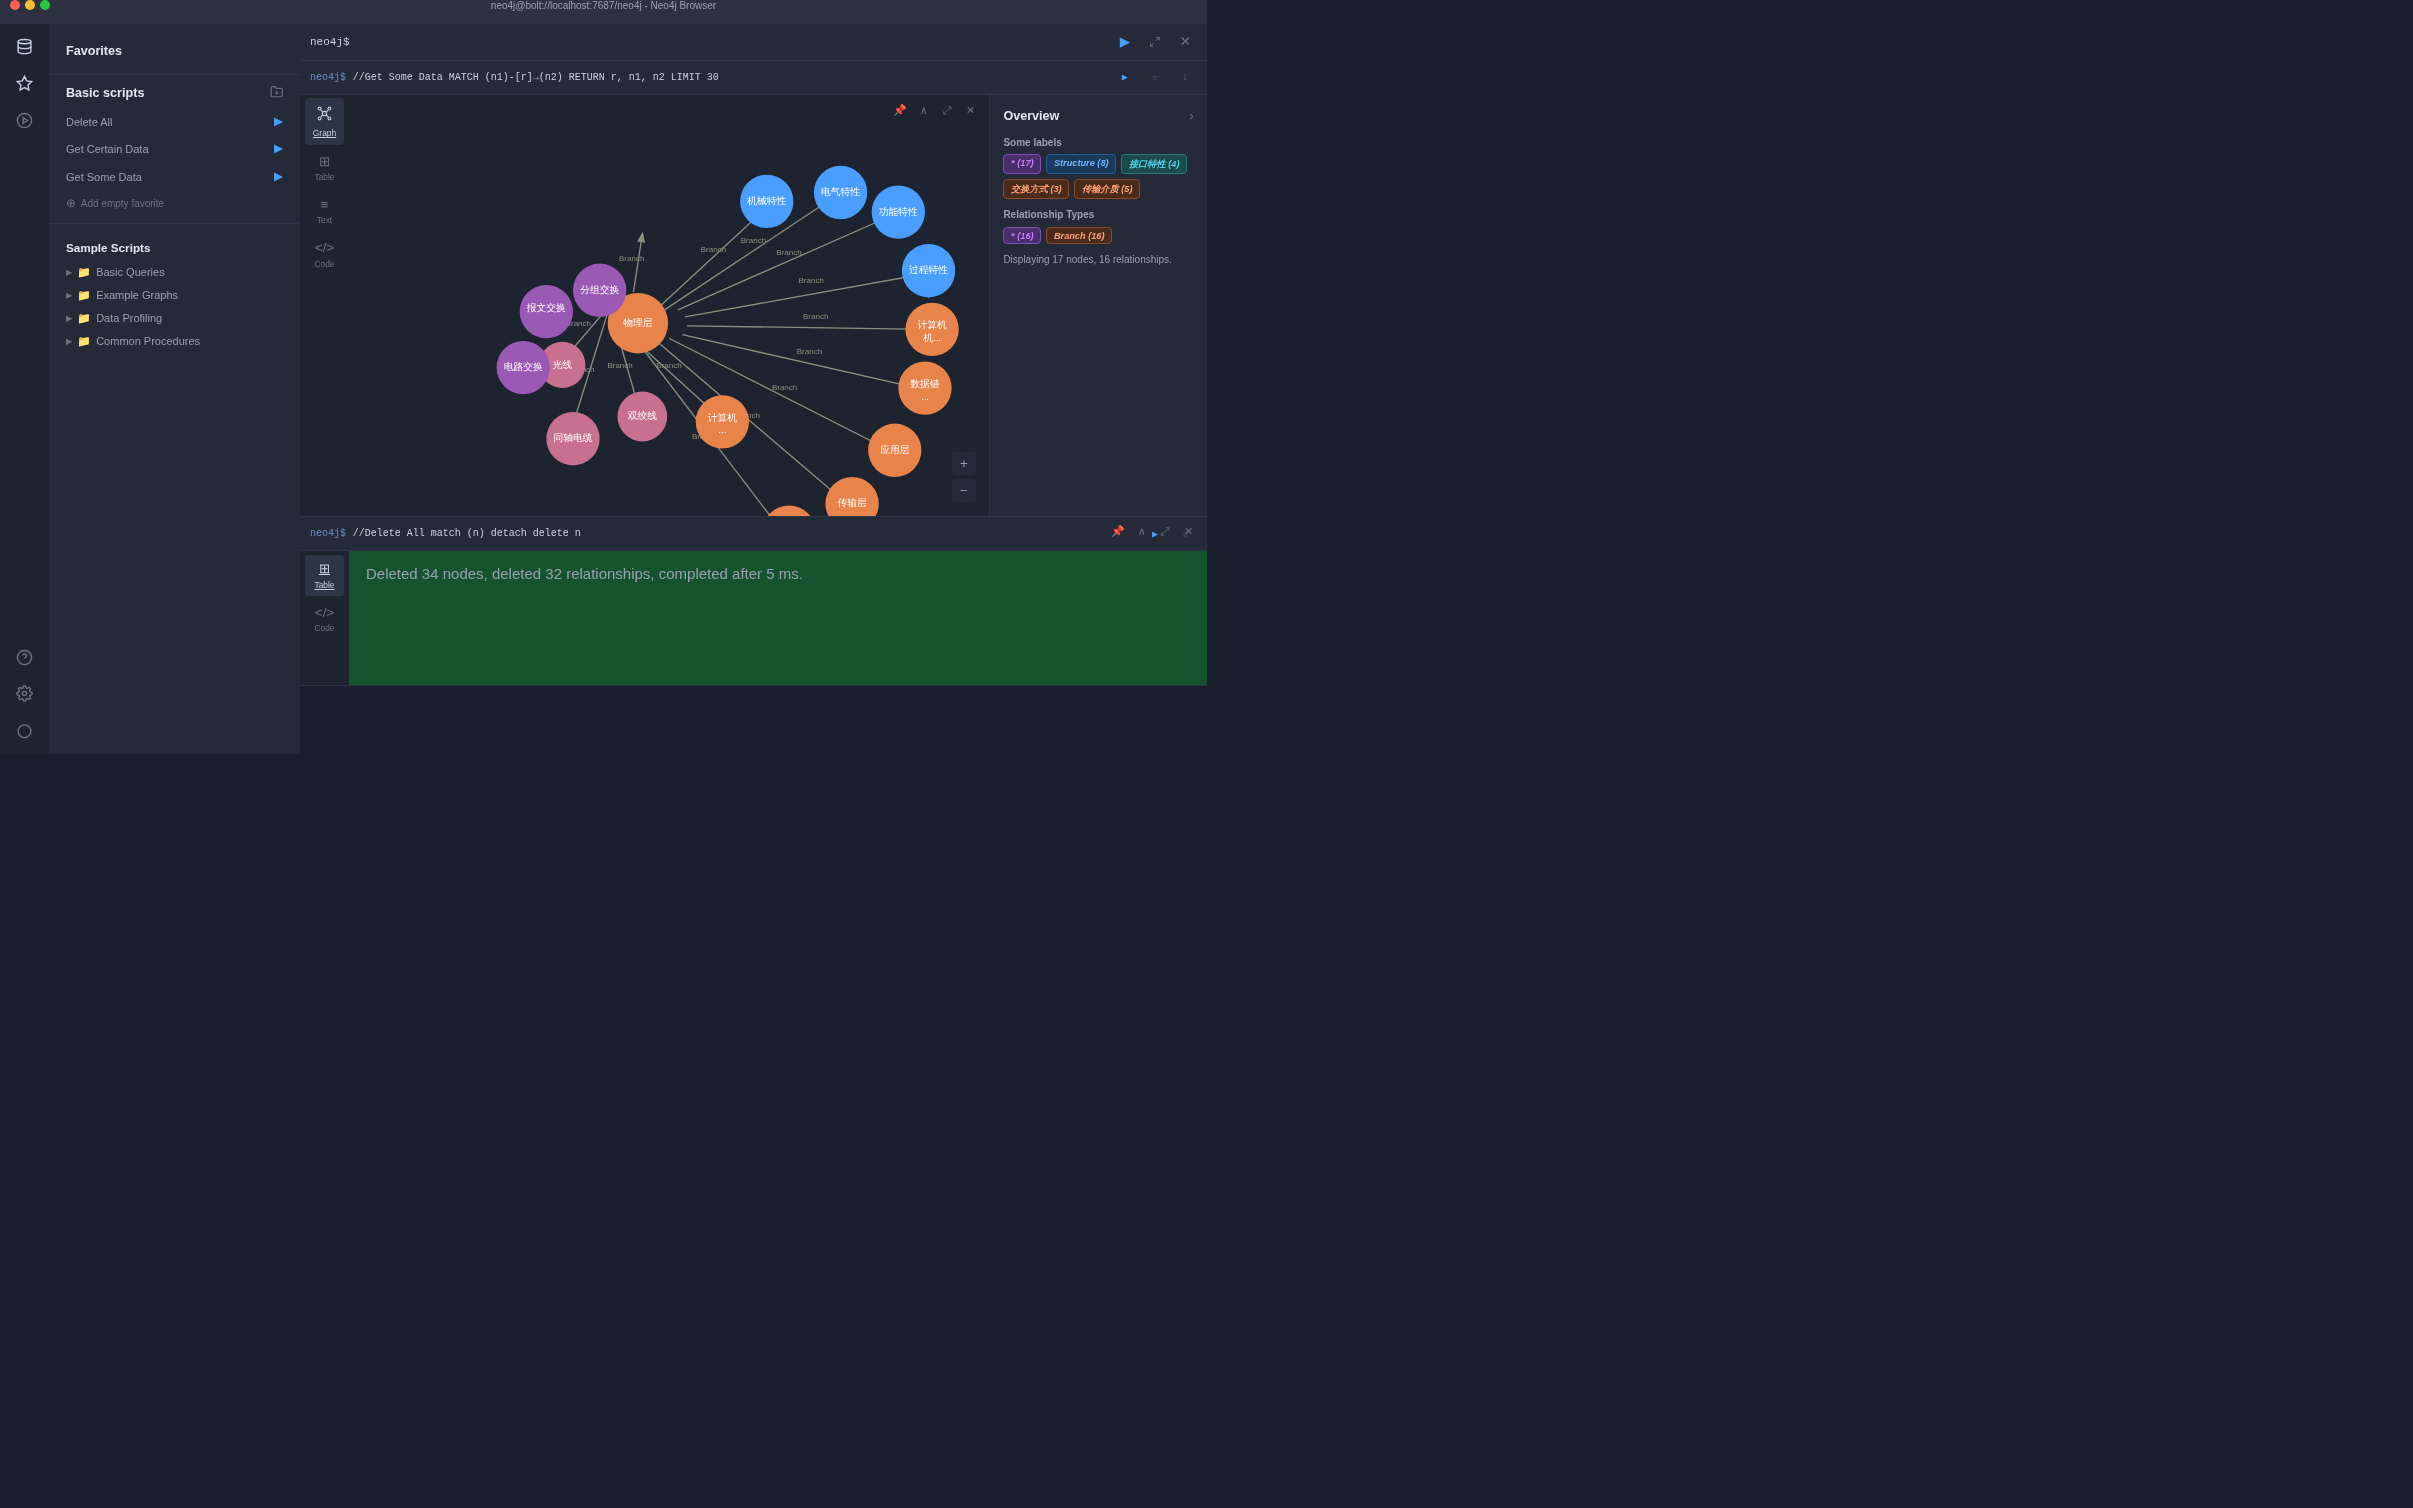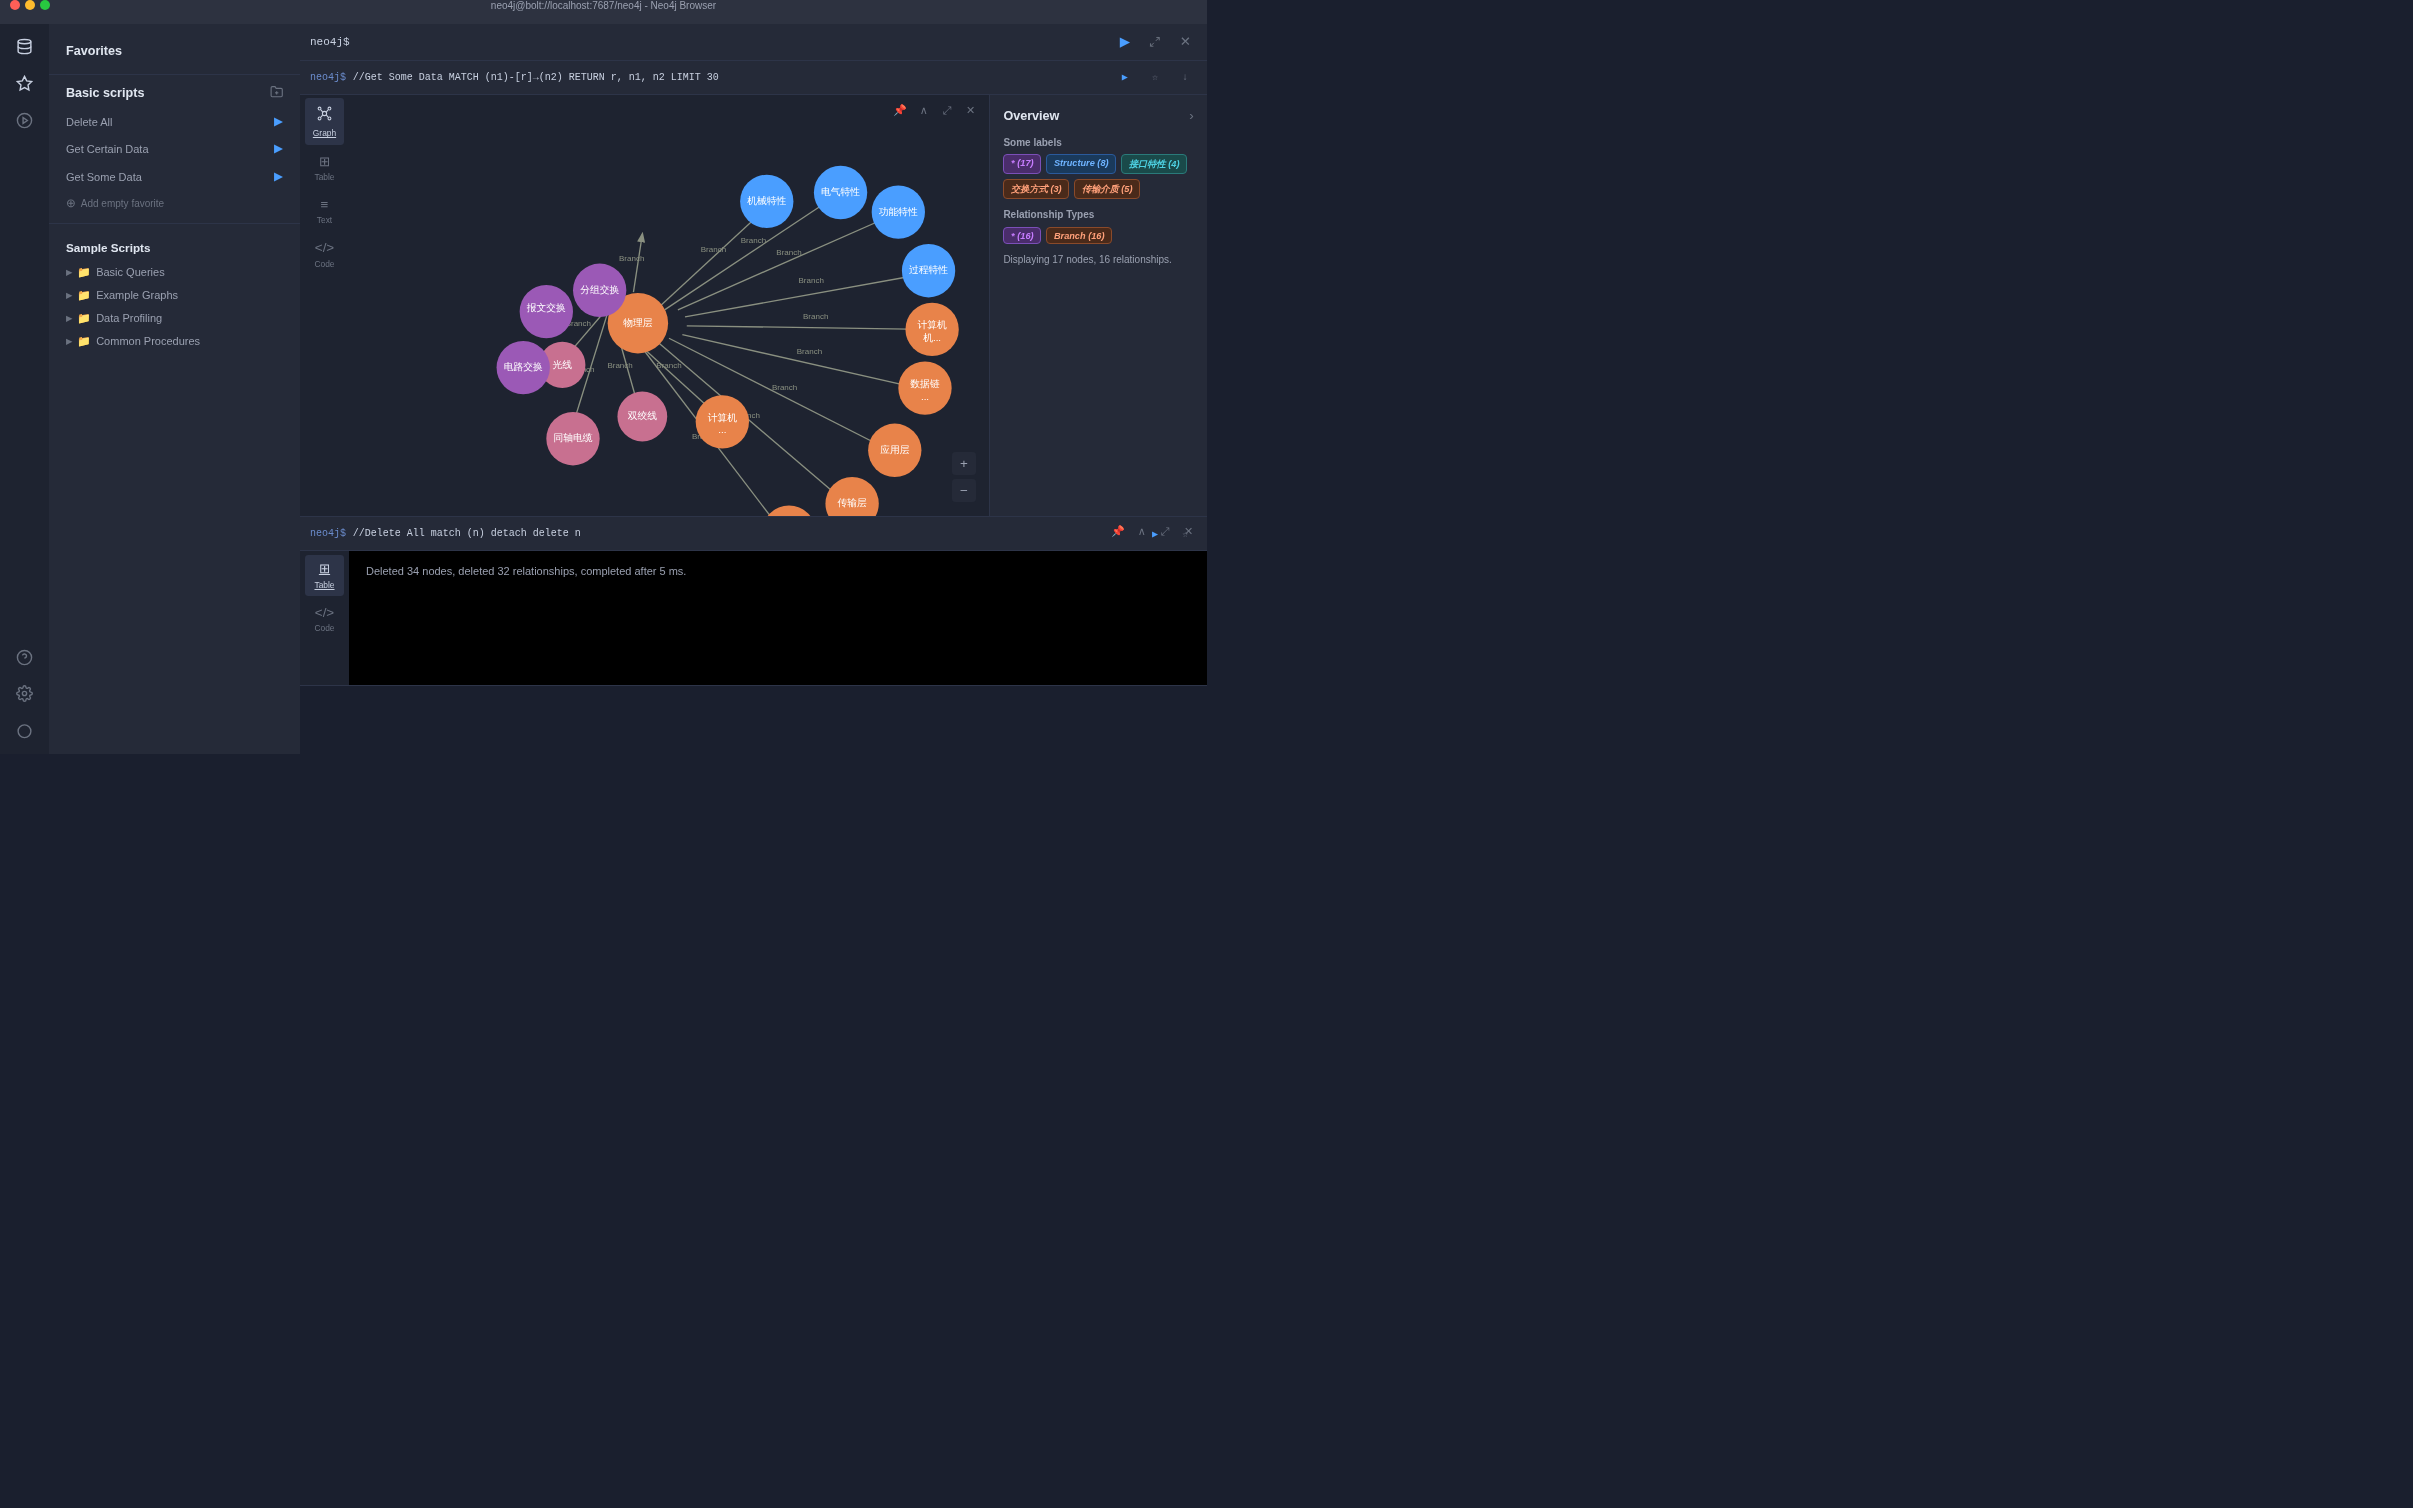--- a/index.html
+++ b/index.html
@@ -344,23 +344,23 @@
     .overview-stats {
       font-size: 10px;
       color: #9aa0b0;
       margin-top: 10px;
     }
 
     
     .result-text-area {
       flex: 1;
       padding: 13.4px 17px;
-      font-size: 11px;
-      color: #9aa0b0;
-      background: #000000;
+      font-size: 15px;
+      color: #9aa0b0;
+      background: #14532d;
     }
 
     
     .query-line {
       display: flex;
       align-items: center;
       padding: 5px 10px;
       background: #252a38;
       border-bottom: 0.8px solid #2d3448;
       font-family: 'Courier New', monospace;

